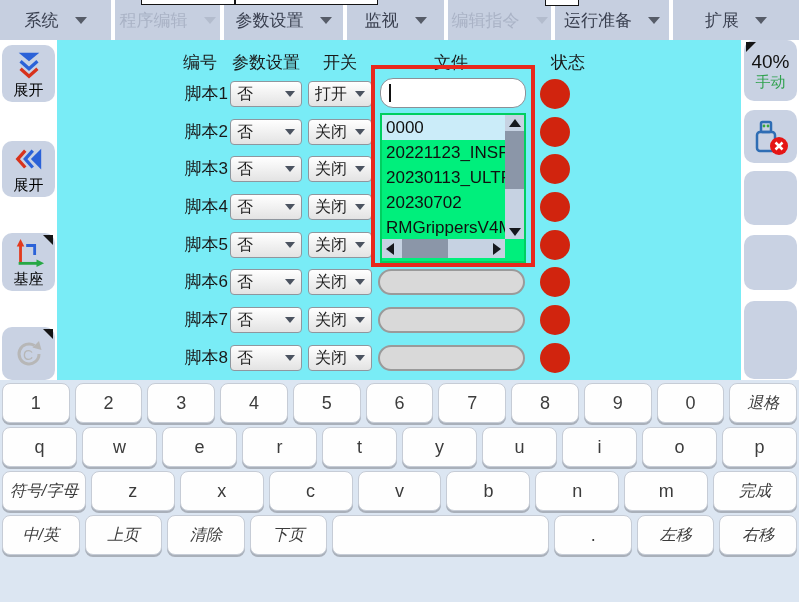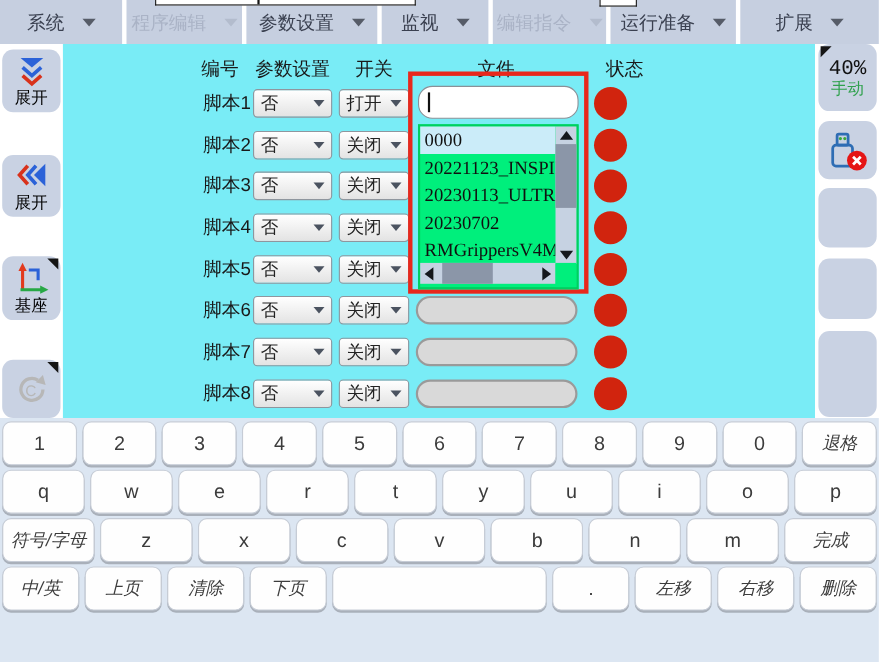--- a/index.html
+++ b/index.html
@@ -27,21 +27,21 @@
   .lsidebar { position:absolute; left:0; top:40px; width:57px; height:562px; background:#fff; z-index:5; }
   .side-btn { position:absolute; left:2px; width:53px; background:#c9d2e3; border-radius:10px;
               display:flex; flex-direction:column; align-items:center; justify-content:center; gap:1px; }
   .side-btn .lbl { font-size:15px; color:#000000; line-height:17px; }
   .corner-tr { position:absolute; top:2px; right:2px; width:0; height:0;
                border-top:10px solid #151515; border-left:10px solid transparent; }
   .corner-tl { position:absolute; top:2px; left:2px; width:0; height:0;
                border-top:10px solid #151515; border-right:10px solid transparent; }
 
   
-  .rsidebar { position:absolute; left:741px; top:40px; width:58px; height:562px; background:#fff; z-index:5;font-family:Liberation Mono, monospace; }
+  .rsidebar { position:absolute; left:741px; top:40px; width:58px; height:562px; background:#fff; z-index:5; }
   .rbtn { position:absolute; left:3px; width:53px; background:#c9d2e3; border-radius:10px;
           display:flex; flex-direction:column; align-items:center; justify-content:center; }
   .rbtn .speed { font-size:19px; color:#111; line-height:22px; }
   .rbtn .mode { font-size:15px; color:#2fa14d; line-height:18px; }
 
   
   .panel { position:absolute; left:57px; top:40px; width:684px; height:342px; background:#79ecf6; z-index:1; }
   .hdr { position:absolute; top:11px; font-size:17px; color:#191919; transform:translateX(-50%); white-space:nowrap; }
   .row { position:absolute; left:0; width:100%; height:26px; }
   .rlabel { position:absolute; left:90px; width:81px; text-align:right; font-size:17px; color:#191919; line-height:26px; }
@@ -61,21 +61,21 @@
   .popup { position:absolute; left:371px; top:65px; width:164px; height:202px;
            border:4px solid #e8281c; z-index:10; }
   .popup-input { position:absolute; left:5px; top:9px; width:146px; height:30px; background:#fff;
                  border:1px solid #8b9097; border-radius:13px; display:flex; align-items:center;
                  padding-left:8px; font-size:16px; color:#111; }
   .text-cursor { width:2px; height:18px; background:#111; }
   .listbox { position:absolute; left:5px; top:44px; width:146px; height:150px;
              border:2px solid #00cf60; background:#00ef7c; }
   .list-items { position:absolute; left:0; top:0; width:123px; }
   .list-item { height:25px; line-height:25px; padding-left:4px; font-size:17px; color:#101010;
-               white-space:nowrap; overflow:hidden;font-family:Liberation Serif, serif; }
+               white-space:nowrap; overflow:hidden; }
   .list-item.selected { background:#cbecf9; }
   .vscroll { position:absolute; right:0; top:0; width:19px; height:125px; background:#c6d2e2; }
   .varrow { position:absolute; left:0; width:19px; height:16px; display:flex; align-items:center; justify-content:center; }
   .varrow.up { top:0; } .varrow.down { bottom:0; }
   .vthumb { position:absolute; left:0; top:16px; width:19px; height:58px; background:#8b96a8; }
   .hscroll { position:absolute; left:0; bottom:3px; width:123px; height:19px; background:#c6d2e2; }
   .harrow { position:absolute; top:0; width:16px; height:19px; display:flex; align-items:center; justify-content:center; }
   .harrow.left { left:0; } .harrow.right { right:0; }
   .hthumb { position:absolute; left:20px; top:0; width:46px; height:19px; background:#8b96a8; }
   .corner { position:absolute; right:0; bottom:0; width:19px; height:22px; background:#00ef7c; }
@@ -375,17 +375,16 @@
       </div>
       <div class="kb-row">
         <div class="key key-cjk">中/英</div>
         <div class="key key-cjk">上页</div>
         <div class="key key-cjk">清除</div>
         <div class="key key-cjk">下页</div>
         <div class="key" style="flex-grow: 2.85;"></div>
         <div class="key">.</div>
         <div class="key key-cjk">左移</div>
         <div class="key key-cjk">右移</div>
-        <div class="key key-cjk">删除</div>
       </div>
     </div>
 
 </div>
 
 </body></html>

